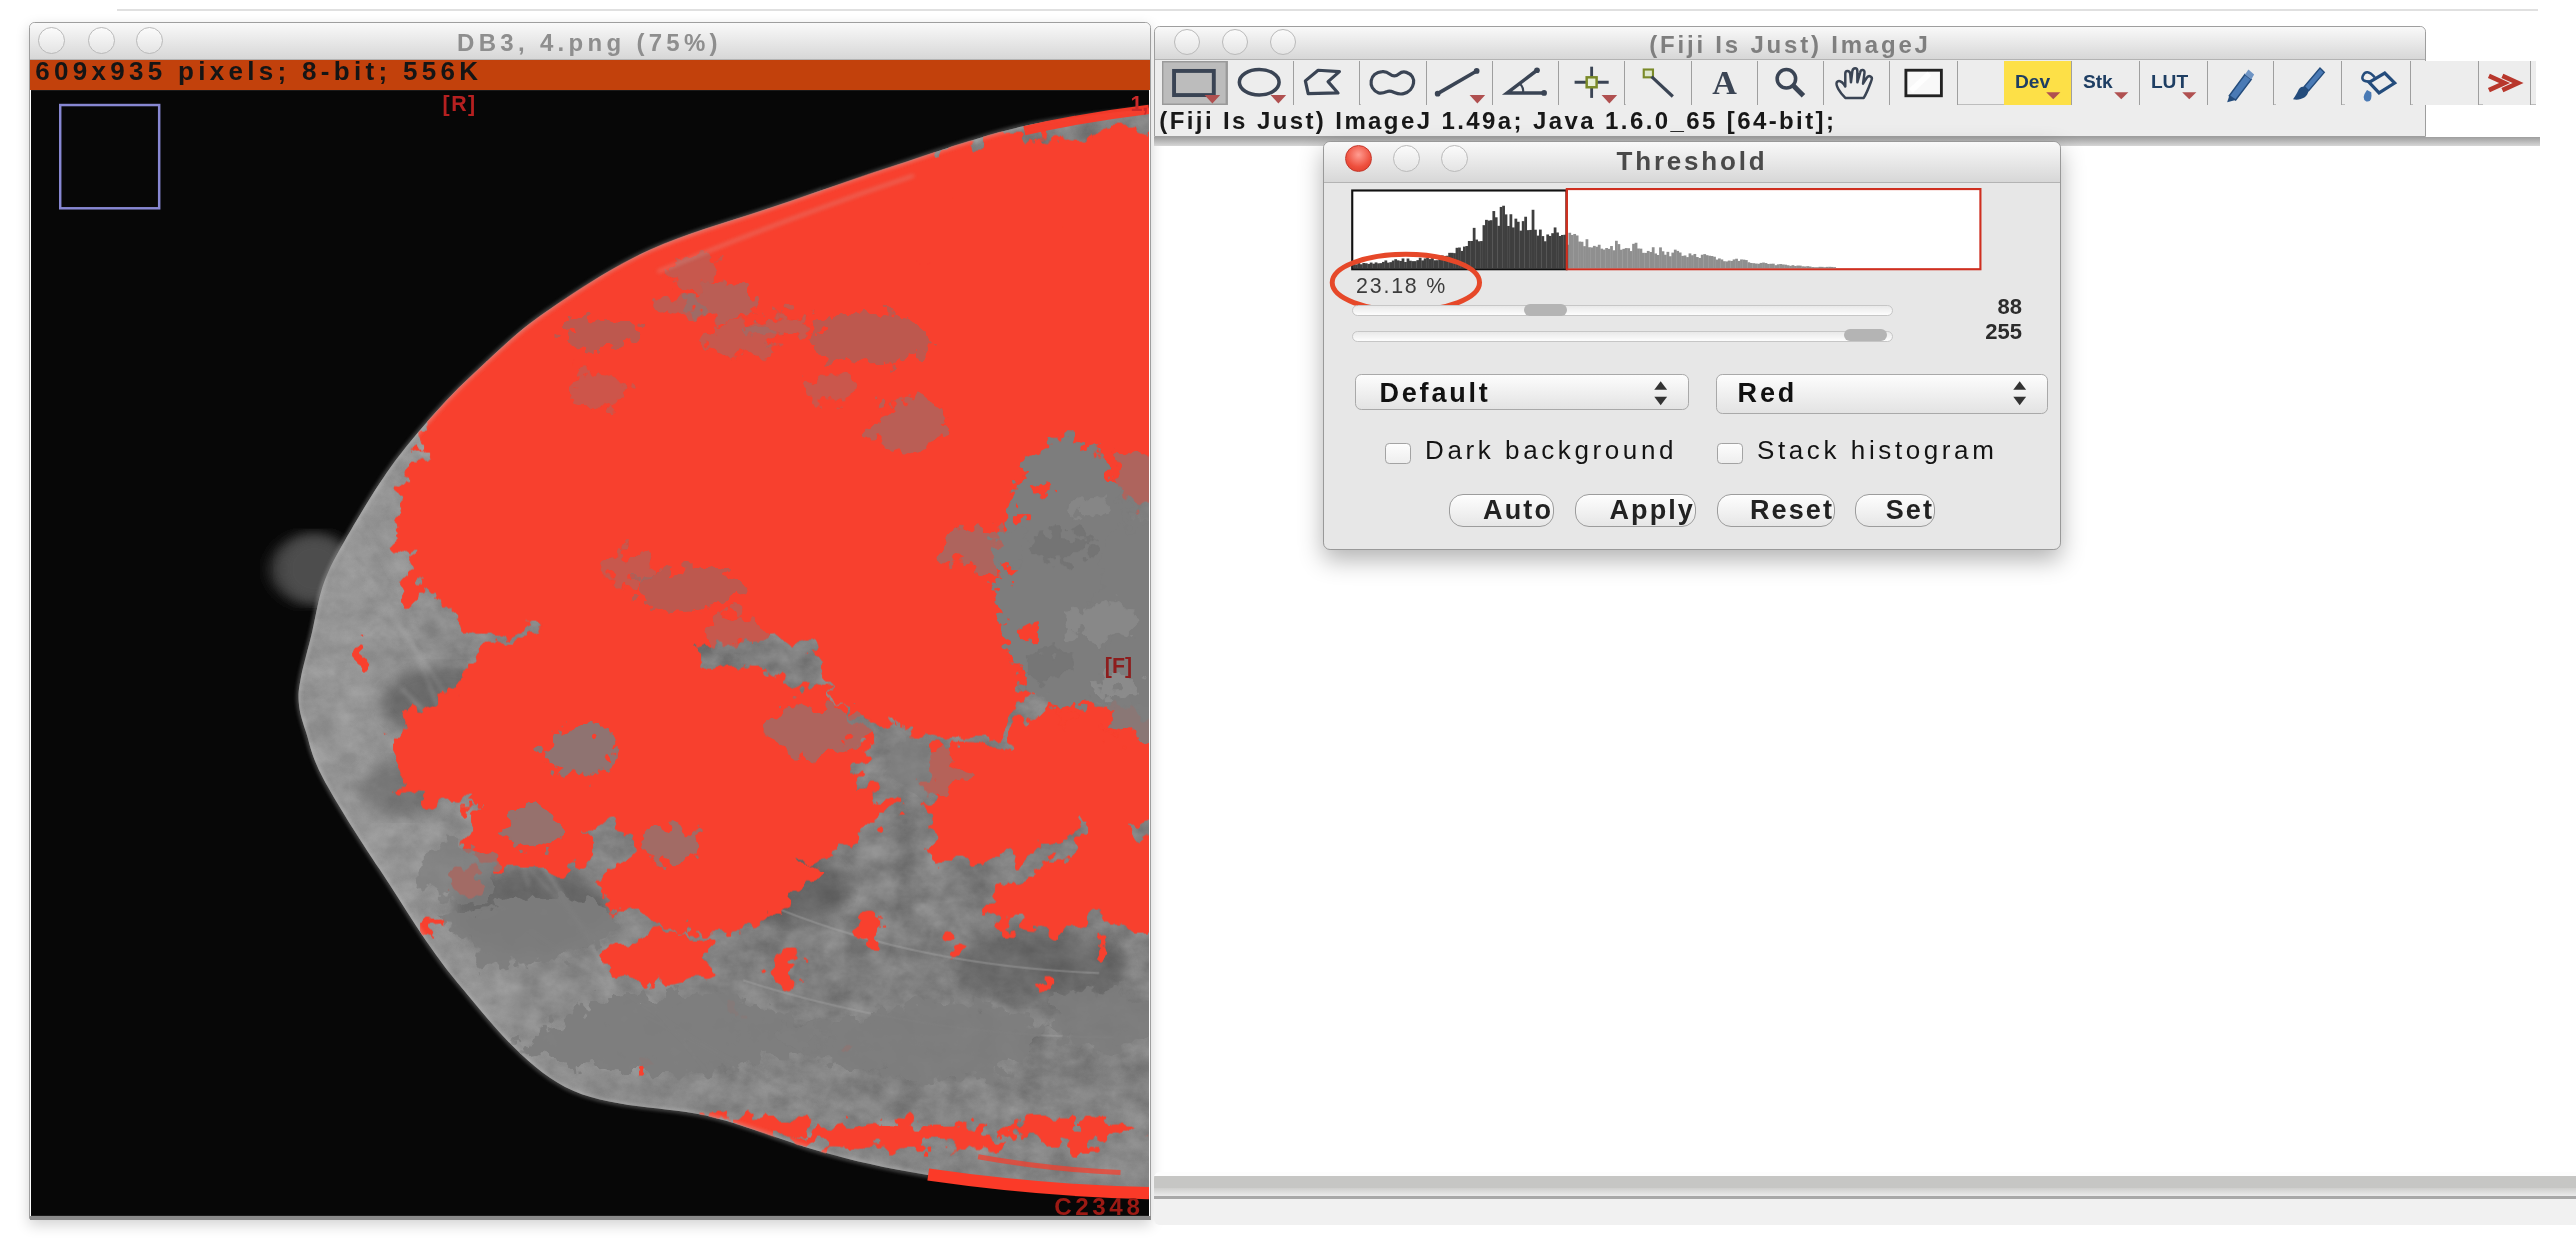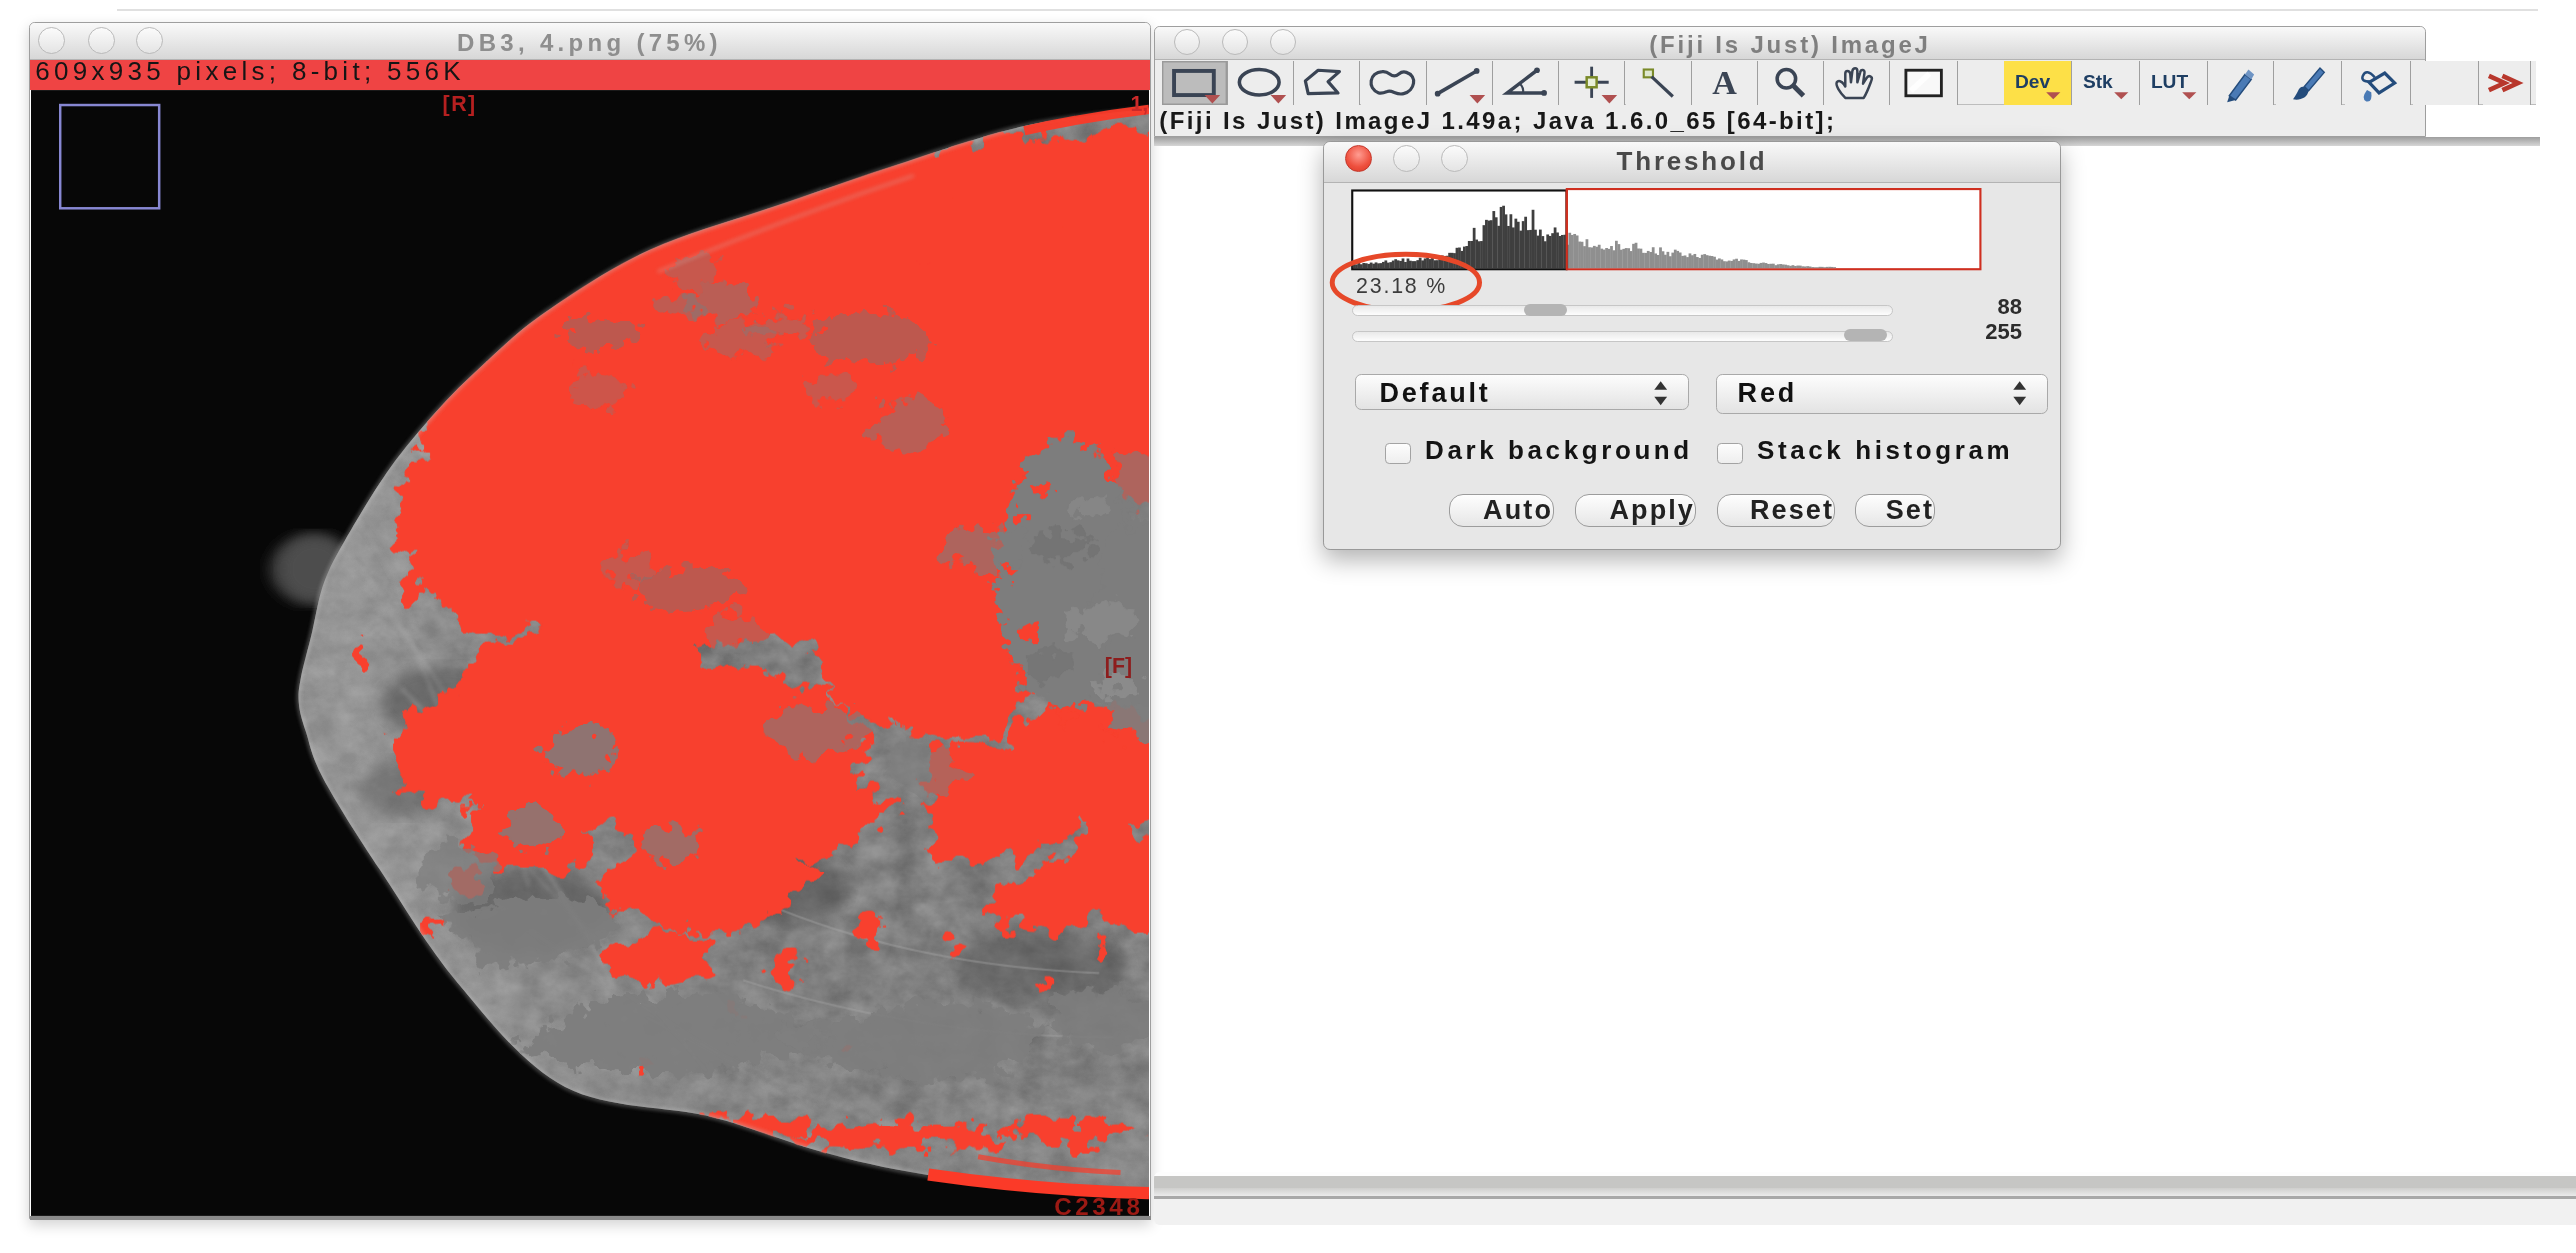--- a/index.html
+++ b/index.html
@@ -1,33 +1,33 @@
 <!DOCTYPE html>
 <html style="font-size:11.4px"><head><meta charset="utf-8"><style>
 *{margin:0;padding:0;box-sizing:border-box}
 body{width:2576px;height:1254px;background:#ffffff;position:relative;font-family:"Liberation Sans",sans-serif;overflow:hidden}
 .tl{position:absolute;width:27px;height:27px;border-radius:50%;border:1.8px solid #bababa;background:linear-gradient(#fbfbfb,#e4e4e4)}
 .titlebar{position:absolute;left:0;top:0;right:0;background:linear-gradient(#f9f9f9,#d7d7d7);border-bottom:1.4px solid #b3b3b3}
 .wtitle{position:absolute;width:100%;text-align:center;font-weight:bold;color:#8e8e8e}
 .pop{position:absolute;background:linear-gradient(#fdfdfd,#e3e3e3);border:1.1px solid #a9a9a9;border-radius:6.4px}
 .pbt{position:absolute;background:linear-gradient(#fefefe,#e6e6e6);border:1.4px solid #9c9c9c;border-radius:14px;text-align:right;font-size:27px;font-weight:bold;color:#222;letter-spacing:2.1px;line-height:30px}
 .cb{position:absolute;width:26px;height:20.6px;background:linear-gradient(#fdfdfd,#eee);border:1.4px solid #a3a3a3;border-radius:4.3px}
-.cbl{position:absolute;font-size:26px;font-weight:bold;color:#141414;letter-spacing:3.6px}
+.cbl{position:absolute;font-size:26px;font-weight:normal;color:#141414;letter-spacing:3.6px}
 </style></head>
 <body>
 <div style="position:absolute;left:117px;top:8.5px;width:2421px;height:2.1px;background:#e0e0e0"></div>
 
 <div style="position:absolute;left:28.5px;top:22px;width:1122px;height:1197px;background:#ffffff;border:0.7px solid #9e9e9e;border-radius:5.7px 5.7px 0 0;box-shadow:0 5.7px 14.2px rgba(0,0,0,0.18)">
   <div class="titlebar" style="height:37px;border-radius:5px 5px 0 0">
     <div class="tl" style="left:8.5px;top:3.6px"></div>
     <div class="tl" style="left:58px;top:3.6px"></div>
     <div class="tl" style="left:106px;top:3.6px"></div>
     <div class="wtitle" style="top:6.4px;font-size:24px;letter-spacing:4.3px">DB3, 4.png (75%)</div>
   </div>
-  <div style="position:absolute;left:0;top:37px;width:100%;height:30px;background:#ef4444;font-size:26px;font-weight:normal;color:#151515;letter-spacing:4.3px">
+  <div style="position:absolute;left:0;top:37px;width:100%;height:30px;background:#c2410c;font-size:26px;font-weight:bold;color:#151515;letter-spacing:4.3px">
       <span style="position:absolute;left:5.7px;top:-4.3px">609x935 pixels; 8-bit; 556K</span>
     </div>
   <div style="position:absolute;left:1.4px;top:67px;width:1118px;height:1126px">
       <svg width="1118" height="1126" viewBox="0 0 1570 1581" style="position:absolute;left:0;top:0">
 <defs>
 <radialGradient id="tis" cx="78%" cy="46%" r="78%">
 <stop offset="0%" stop-color="#696969"></stop>
             <stop offset="50%" stop-color="#646464"></stop>
 <stop offset="78%" stop-color="#7a7a7a"></stop>
             <stop offset="93%" stop-color="#8f8f8f"></stop>

